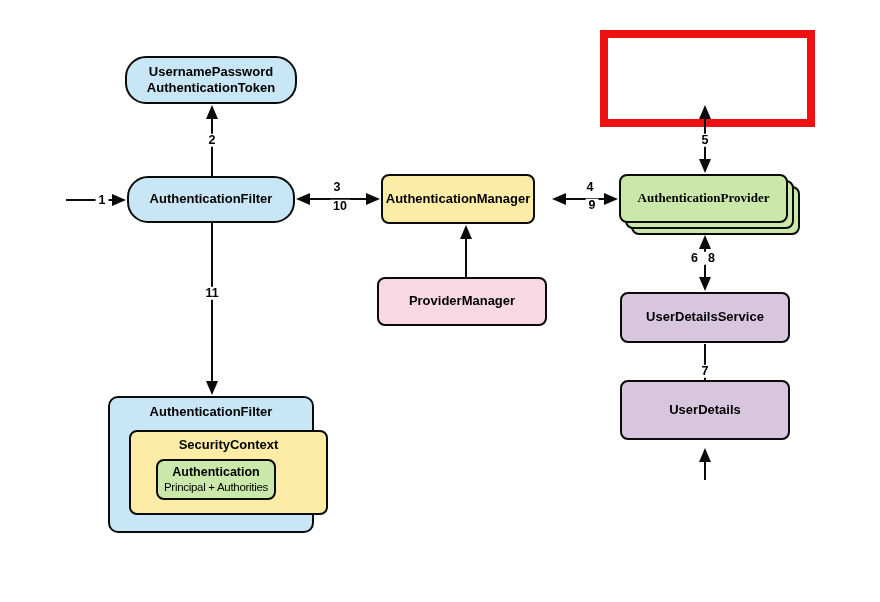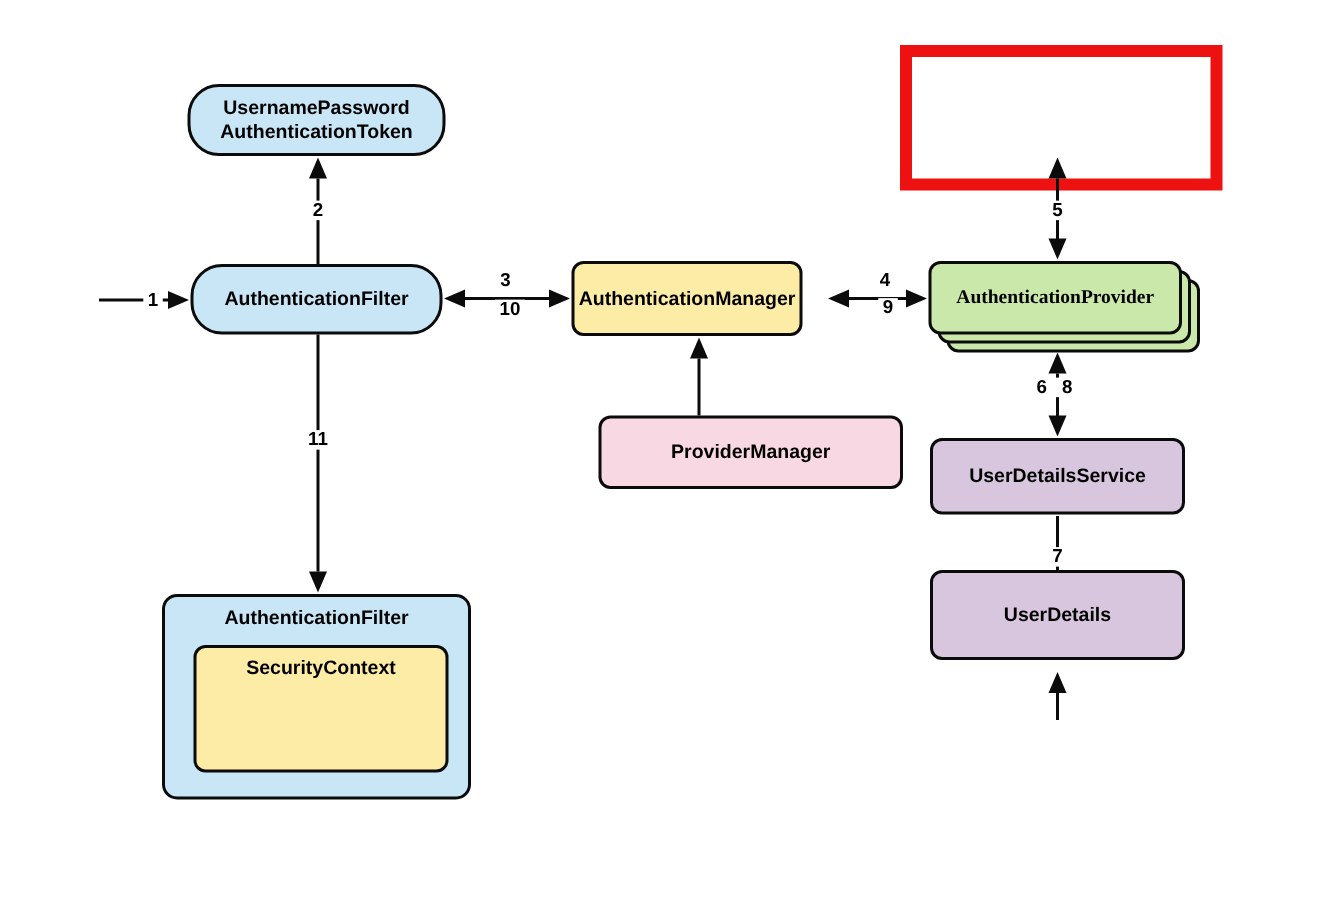--- a/index.html
+++ b/index.html
@@ -19,33 +19,33 @@
   .yellow{background:#fceca6;}
   .pink{background:#f8d8e2;}
   .salmon{background:#fbbcae;}
   .green{background:#cbe8ab;}
   .purple{background:#d8c6de;}
 
   
   .n-token{left:125px;top:56px;width:172px;height:48px;}
   .n-afilter{left:127px;top:176px;width:168px;height:47px;}
   .n-amanager{left:381px;top:174px;width:154px;height:50px;}
-  .n-pmanager{left:399px;top:277px;width:203px;height:49px;}
+  .n-pmanager{left:377px;top:277px;width:170px;height:49px;}
   .n-pencoder{left:619px;top:54px;width:171px;height:52px;}
   .n-aprovider{left:619px;top:174px;width:169px;height:49px;font-family:Liberation Serif, serif;}
   .ap-layer{position:absolute;box-sizing:border-box;border:2px solid #0b0b0b;border-radius:8px;background:#cbe8ab;z-index:2;}
   .ap-l2{left:625px;top:180px;width:169px;height:49px;}
   .ap-l3{left:631px;top:186px;width:169px;height:49px;}
   .n-udservice{left:620px;top:292px;width:170px;height:51px;}
   .n-udetails{left:620px;top:380px;width:170px;height:60px;}
   .n-user{left:620px;top:480px;width:170px;height:52px;}
 
   
   .n-bigfilter{left:108px;top:396px;width:206px;height:137px;justify-content:flex-start;padding-top:6px;border-radius:10px;}
-  .n-seccontext{left:19px;top:32px;width:170px;height:85px;justify-content:flex-start;padding-top:5px;}
+  .n-seccontext{left:19px;top:32px;width:199px;height:85px;justify-content:flex-start;padding-top:5px;}
   .n-authinner{left:25px;top:27px;width:120px;height:41px;font-size:12.5px;}
   .n-authinner .sub{font-weight:normal;font-size:11.5px;letter-spacing:-0.3px;white-space:nowrap;}
 
   
   .highlight{
     position:absolute;left:600px;top:30px;width:215px;height:97px;
     box-sizing:border-box;border:8px solid #ed1111;z-index:1;
   }
 
   .arrows{position:absolute;left:0;top:0;z-index:2;}
@@ -153,20 +153,24 @@
 
   <div class="node purple n-udetails">
     <span>UserDetails</span>
   </div>
 
 
   <div class="node blue n-bigfilter">
     <span>AuthenticationFilter</span>
     <div class="node yellow n-seccontext">
       <span>SecurityContext</span>
+      <div class="node green n-authinner">
+        <span>Authentication</span>
+        <span class="sub">Principal + Authorities</span>
+      </div>
     </div>
   </div>
 
   <span class="num" style="left:102px;top:200px;">1</span>
   <span class="num" style="left:212px;top:140px;">2</span>
   <span class="num" style="left:337px;top:187px;">3</span>
   <span class="num" style="left:340px;top:206px;">10</span>
   <span class="num" style="left:590px;top:187px;">4</span>
   <span class="num" style="left:592px;top:205px;">9</span>
   <span class="num" style="left:705px;top:140px;">5</span>

